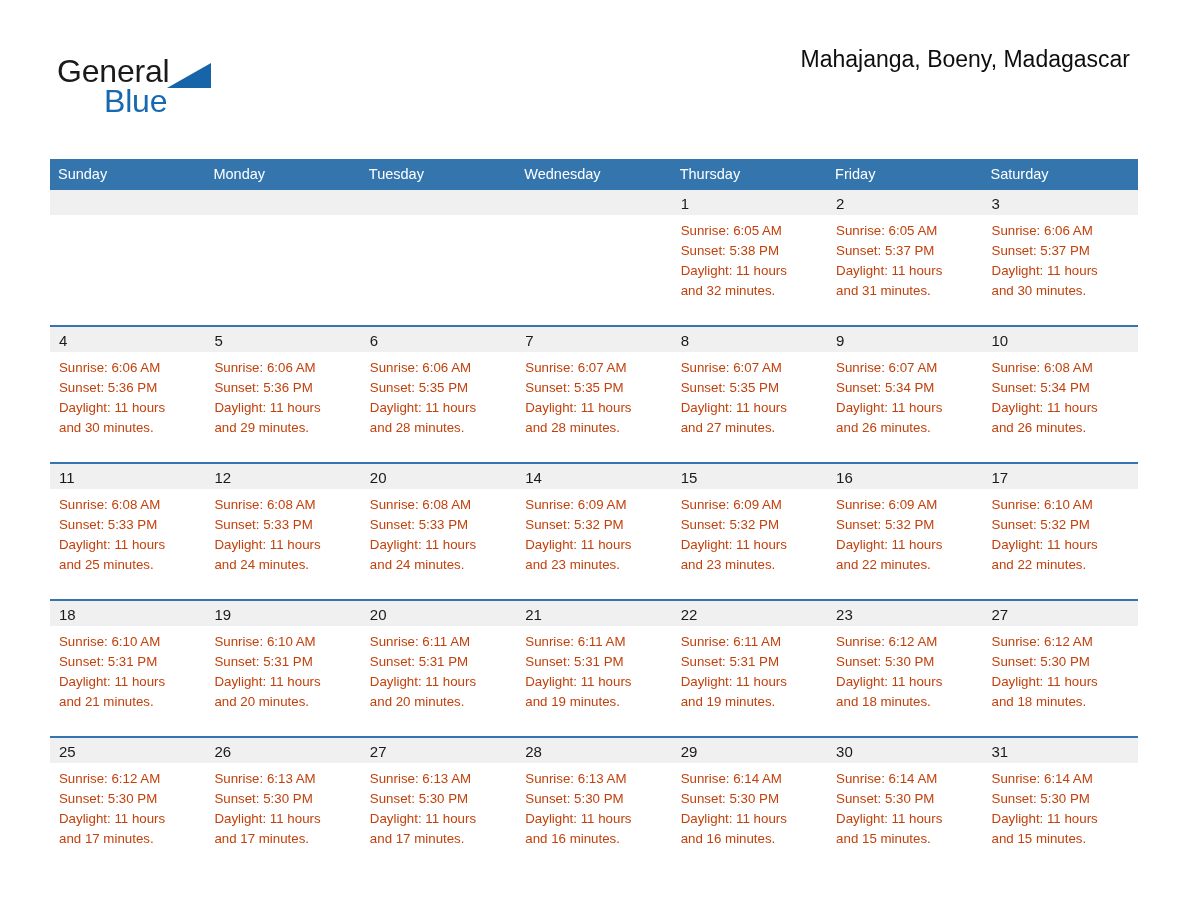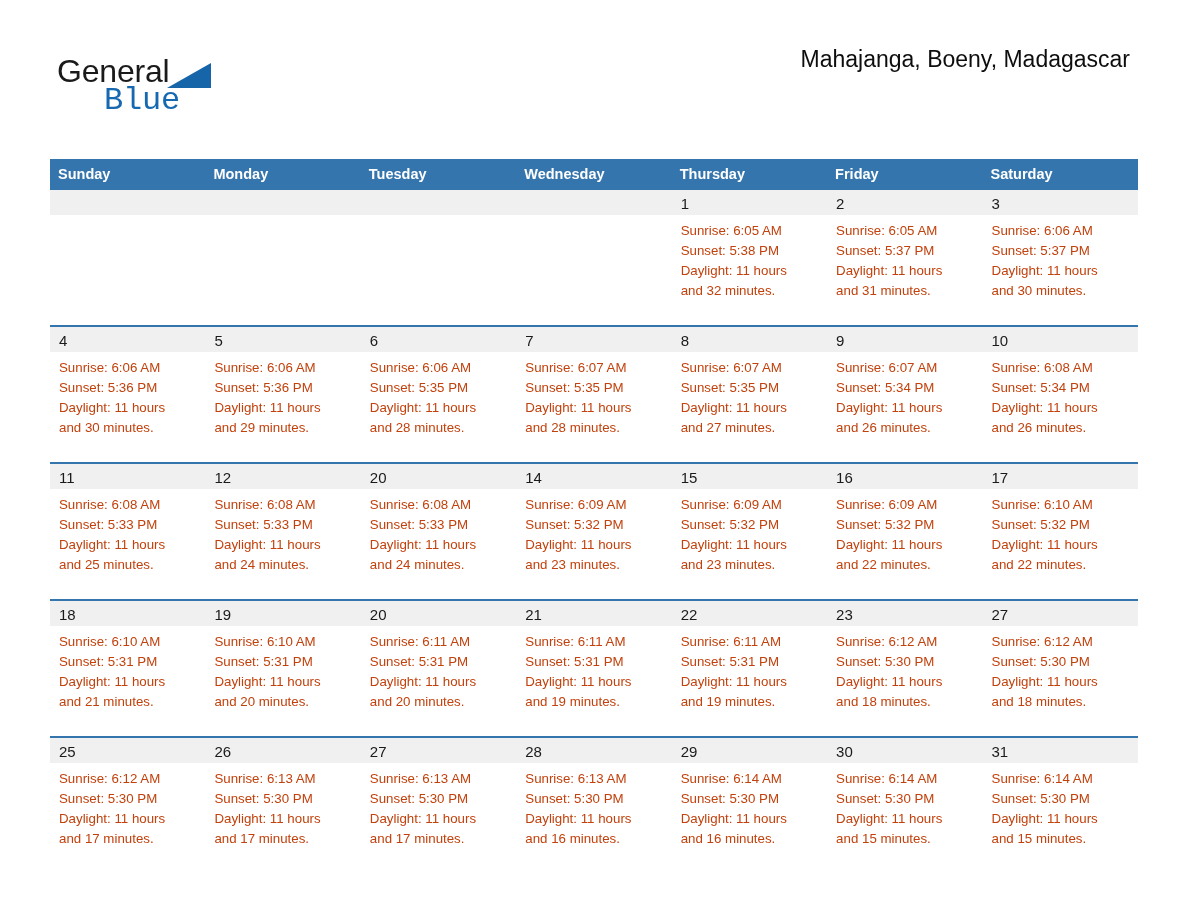--- a/index.html
+++ b/index.html
@@ -54,21 +54,20 @@
     height: 0;
     border-style: solid;
     border-width: 0 0 25px 44px;
     border-color: transparent transparent #1565a8 transparent;
     margin-left: -2px;
     margin-top: 7px;
   }
   .logo-row2 {
     margin-top: -4px;
     padding-left: 47px;
-    font-family: Liberation Mono, monospace;
   }
   .logo-blue {
     font-size: 32px;
     line-height: 34px;
     color: #1668b0;
     font-weight: 400;
     letter-spacing: -0.2px;
   }
 
   .title-block {
@@ -104,21 +103,21 @@
     width: 1088px;
     border-collapse: collapse;
     table-layout: fixed;
   }
   .cal-table col { width: 155.43px; }
 
   thead th {
     background: #3575ad;
     color: #ffffff;
     font-size: 14.5px;
-    font-weight: 700;
+    font-weight: 400;
     text-align: left;
     padding: 7px 0 8px 8px;
     height: 16px;
     vertical-align: middle;
     border: none;
   }
 
   tbody tr.week-row td {
     vertical-align: top;
     padding: 0;

